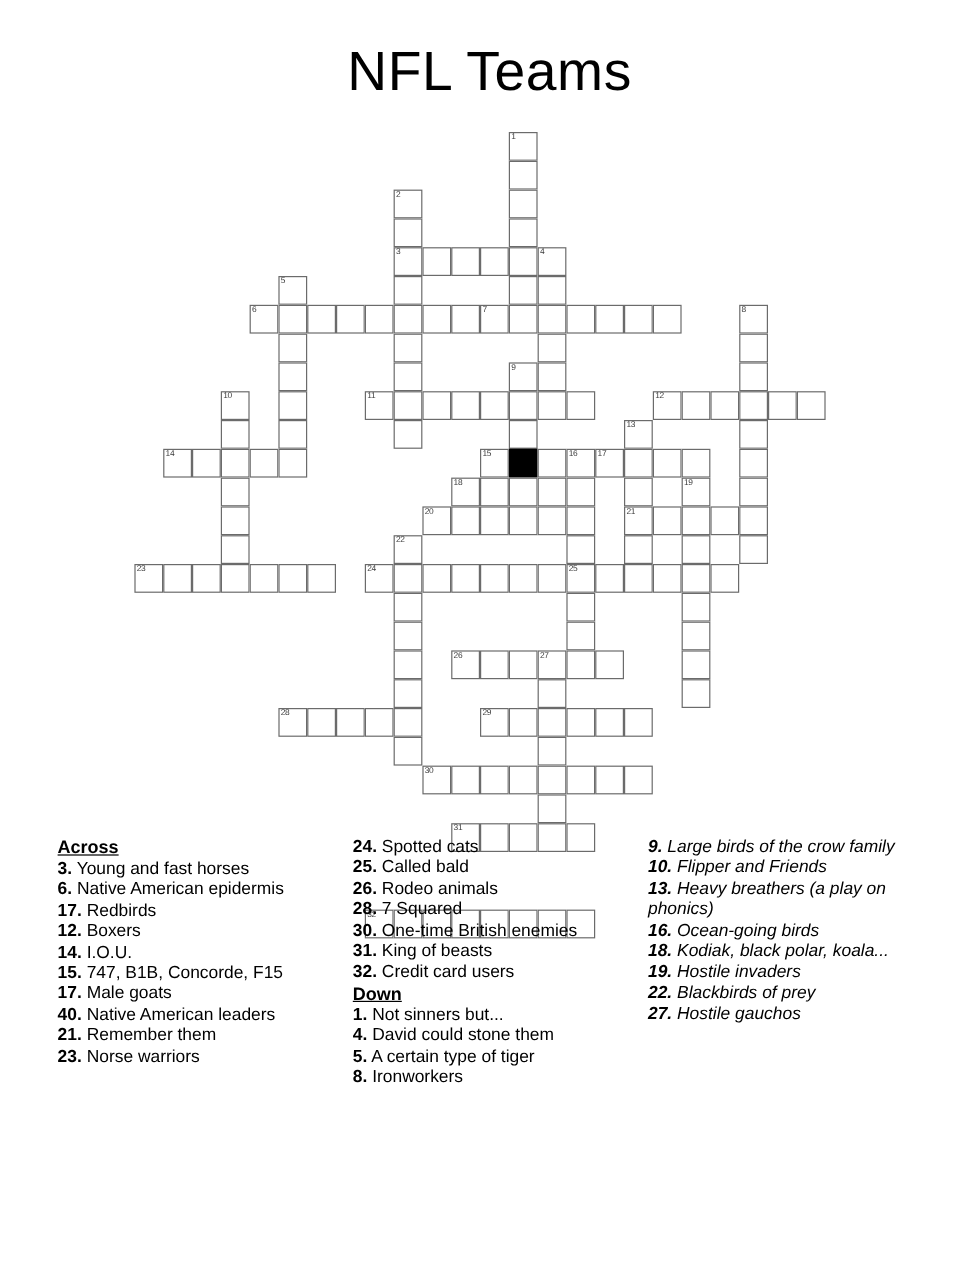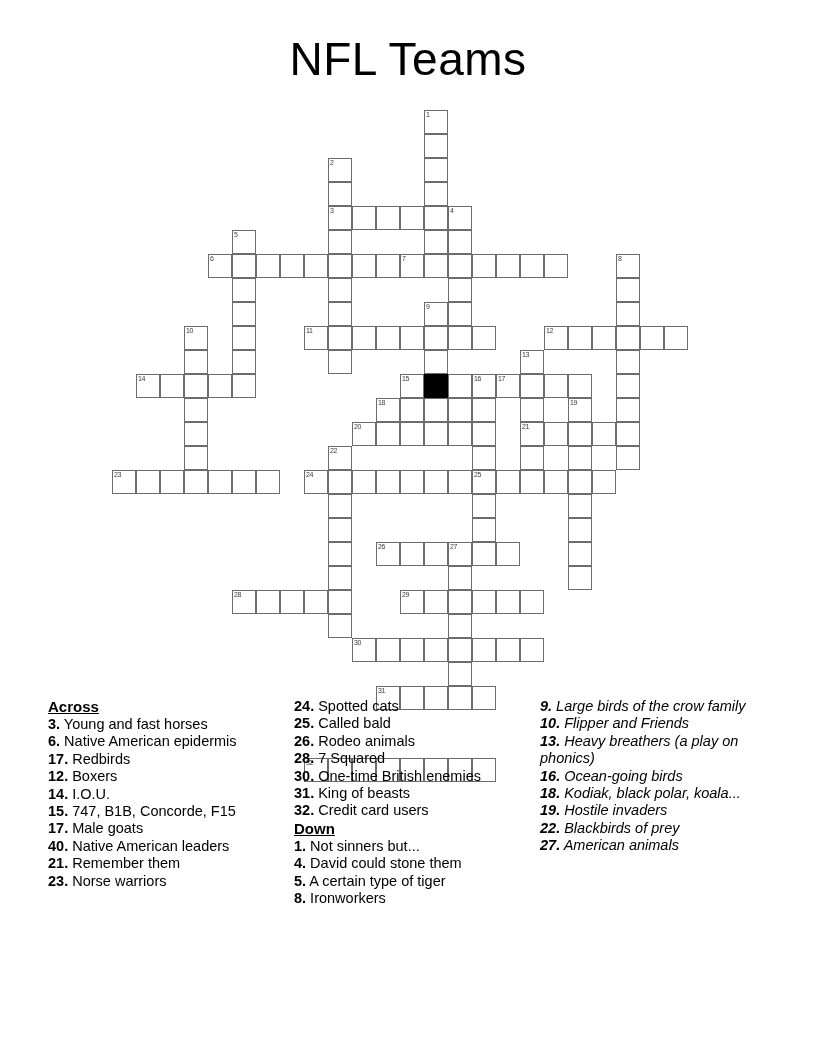--- a/index.html
+++ b/index.html
@@ -381,16 +381,16 @@
   </div>
   <div class="clue-col">
     <div id="col3-down-clues">
         <p class="clue"><span class="cnum">9.</span><span> Large birds of the crow family</span></p>
         <p class="clue"><span class="cnum">10.</span><span> Flipper and Friends</span></p>
         <p class="clue"><span class="cnum">13.</span><span> Heavy breathers (a play on phonics)</span></p>
         <p class="clue"><span class="cnum">16.</span><span> Ocean-going birds</span></p>
         <p class="clue"><span class="cnum">18.</span><span> Kodiak, black polar, koala...</span></p>
         <p class="clue"><span class="cnum">19.</span><span> Hostile invaders</span></p>
         <p class="clue"><span class="cnum">22.</span><span> Blackbirds of prey</span></p>
-        <p class="clue"><span class="cnum">27.</span><span> American animals</span></p>
+        <p class="clue"><span class="cnum">27.</span><span> Hostile gauchos</span></p>
       </div>
   </div>
 </div>
 
 </body></html>

